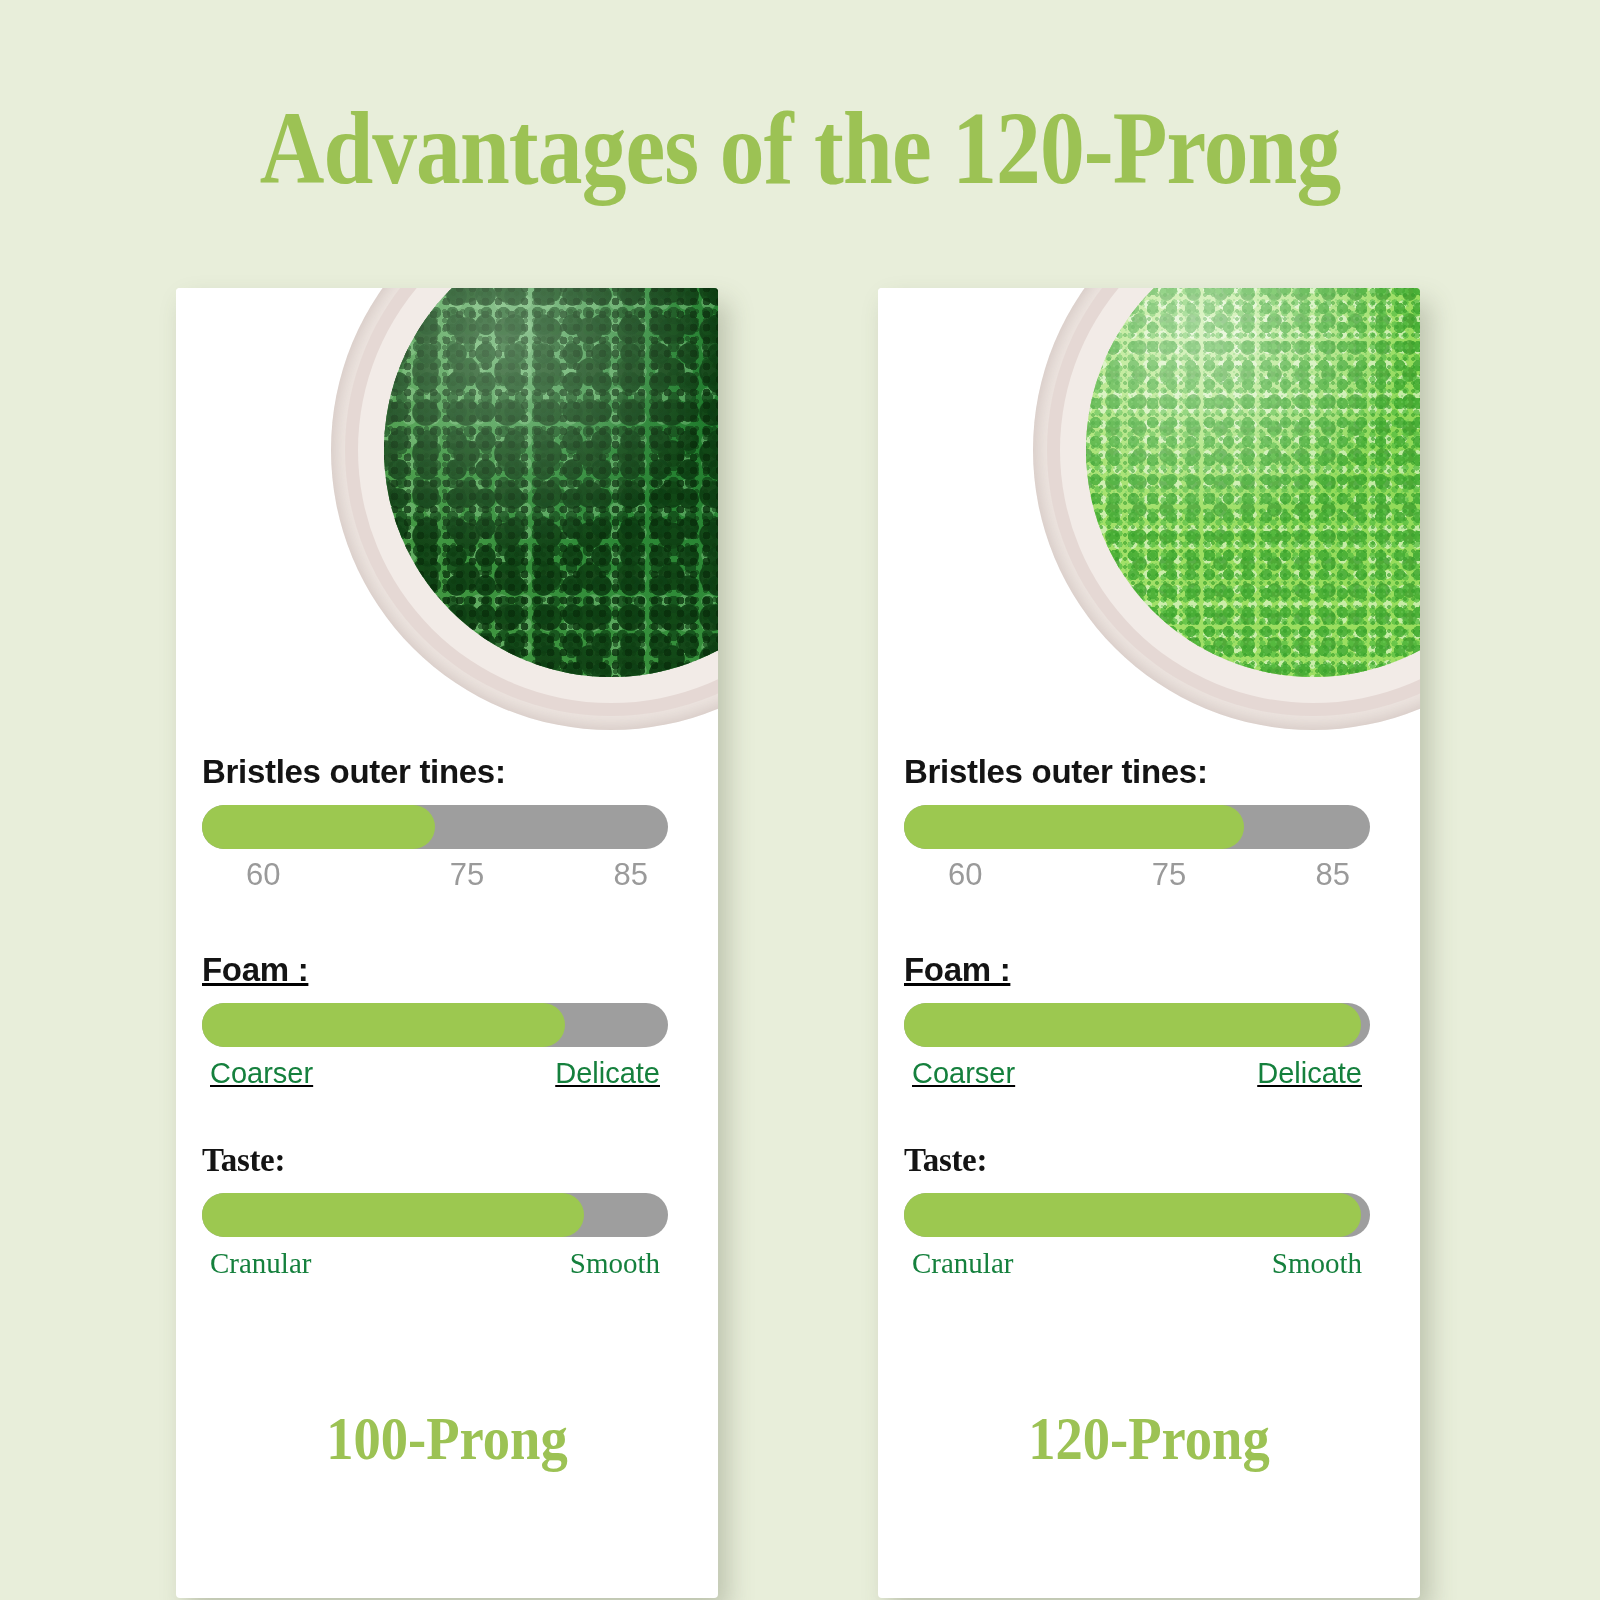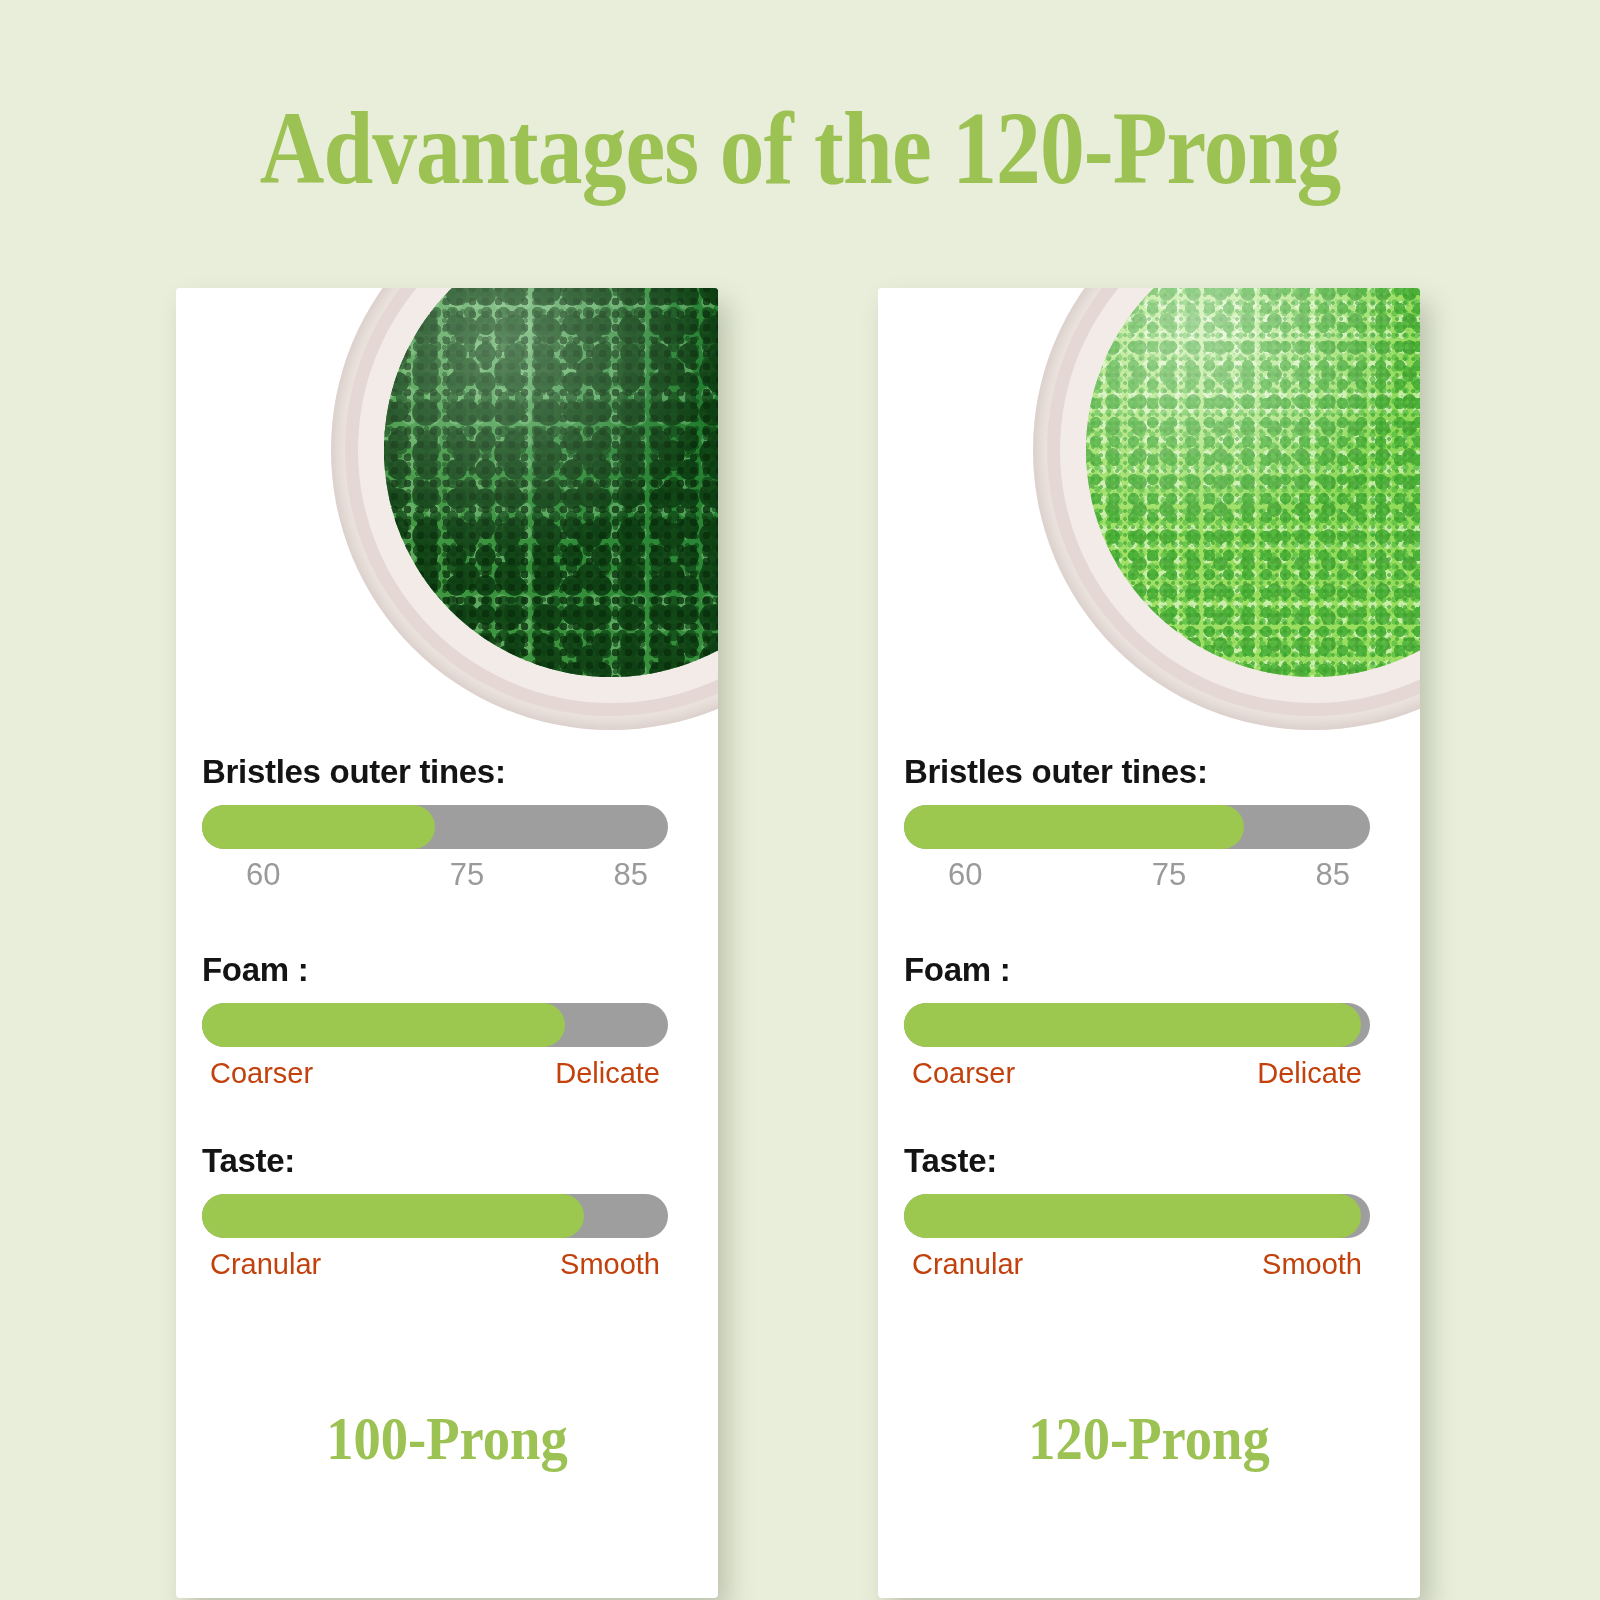--- a/index.html
+++ b/index.html
@@ -171,22 +171,22 @@
   
   .metrics {
     position: absolute;
     left: 26px;
     top: 455px;
     width: 490px;
   }
 
   .metric { margin-bottom: 0; }
   .metric.m1 { margin-top: 10px; }
-  .metric.m2 { margin-top: 52px; }
-  .metric.m3 { margin-top: 52px; }
+  .metric.m2 { margin-top: 52px; text-decoration: underline; }
+  .metric.m3 { margin-top: 52px; font-family: Liberation Serif, serif; }
 
   .metric-label {
     font-size: 33px;
     font-weight: 700;
     color: #141414;
     letter-spacing: -0.3px;
     margin-bottom: 14px;
     white-space: nowrap;
   }
 
@@ -226,21 +226,21 @@
 
   .endpoints {
     display: flex;
     justify-content: space-between;
     width: 466px;
     margin-top: 10px;
     padding: 0 8px;
   }
   .endpoints span {
     font-size: 29px;
-    color: #c2410c;
+    color: #15803d;
     font-weight: 400;
   }
 
   
   .card-name {
     position: absolute;
     left: 0;
     bottom: 124px;
     width: 542px;
     text-align: center;

